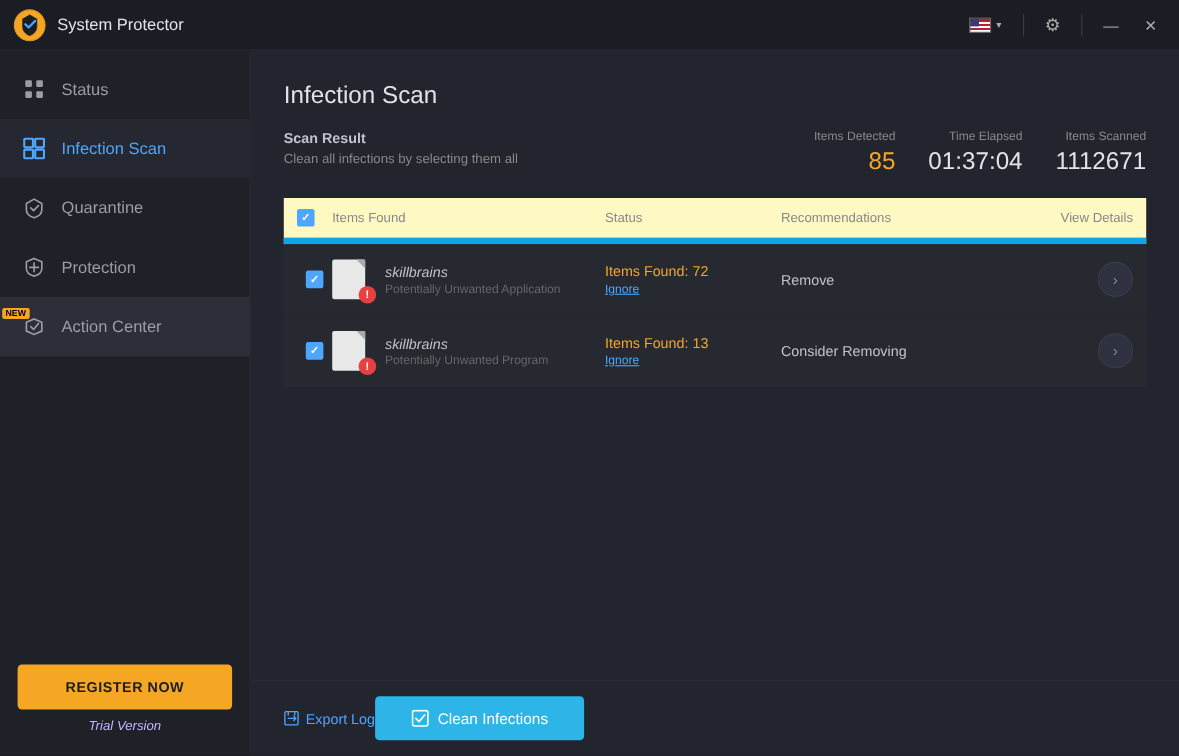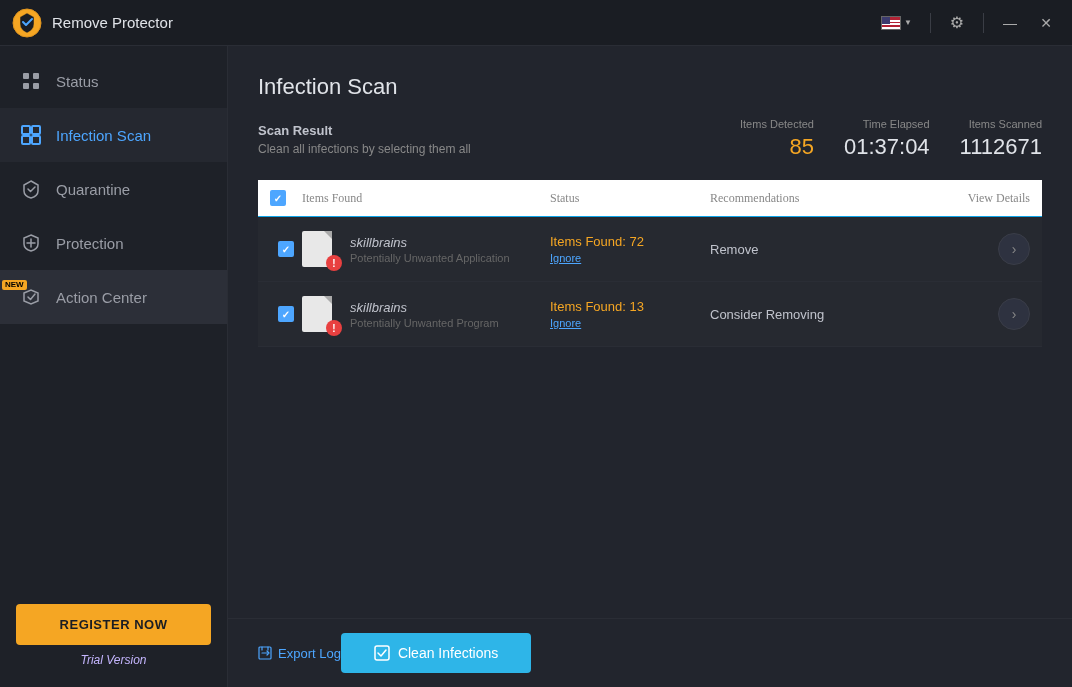--- a/index.html
+++ b/index.html
@@ -177,21 +177,21 @@
     .page-title {
       font-size: 22px;
       font-weight: 400;
       color: #e0e3e8;
       margin-bottom: 18px;
     }
 
     
     .scan-stats-row {
       display: flex;
-      align-items: center;
+      align-items: flex-start;
       margin-bottom: 20px;
     }
     .scan-result-info { flex: 1; }
     .scan-result-label {
       font-size: 13px;
       font-weight: 600;
       color: #c0c3cc;
       margin-bottom: 4px;
     }
     .scan-result-desc {
@@ -218,23 +218,22 @@
     
     .items-table {
       width: 100%;
       border-collapse: collapse;
     }
     .table-header {
       display: grid;
       grid-template-columns: 32px 1fr 160px 200px 120px;
       align-items: center;
       padding: 10px 12px;
-      border-bottom: 1px solid #0ea5e9;
-      background: #ffffff;
-      font-family: Liberation Serif, serif;
+      border-bottom: 6px solid #0ea5e9;
+      background: #fef9c3;
     }
     .th {
       font-size: 12px;
       color: #888;
       font-weight: 400;
     }
     .table-row-wrap {
       border-bottom: 1px solid #2a2d35;
     }
     .table-row {
@@ -404,21 +403,21 @@
 <body>
 
 <div class="titlebar">
   <div class="titlebar-logo">
     <svg viewBox="0 0 30 30" xmlns="http://www.w3.org/2000/svg">
       <circle cx="15" cy="15" r="14" fill="#f5a623" stroke="#e09520" stroke-width="1"></circle>
       <path d="M15 5 L22 9 L22 16 Q22 22 15 25 Q8 22 8 16 L8 9 Z" fill="#1a1d23" stroke="#f5a623" stroke-width="0.5"></path>
       <path d="M11 14 L14 17 L20 11" stroke="#4da6ff" stroke-width="2" fill="none" stroke-linecap="round" stroke-linejoin="round"></path>
     </svg>
   </div>
-  <span class="titlebar-title">Remove Protector</span>
+  <span class="titlebar-title">System Protector</span>
   <div class="titlebar-controls">
     <div class="flag-btn">
       <div class="flag-icon"></div>
       <span class="chevron-down">▼</span>
     </div>
     <div class="titlebar-sep"></div>
     <div class="gear-btn">⚙</div>
     <div class="titlebar-sep"></div>
     <div class="win-btn minimize">—</div>
     <div class="win-btn close">✕</div>

